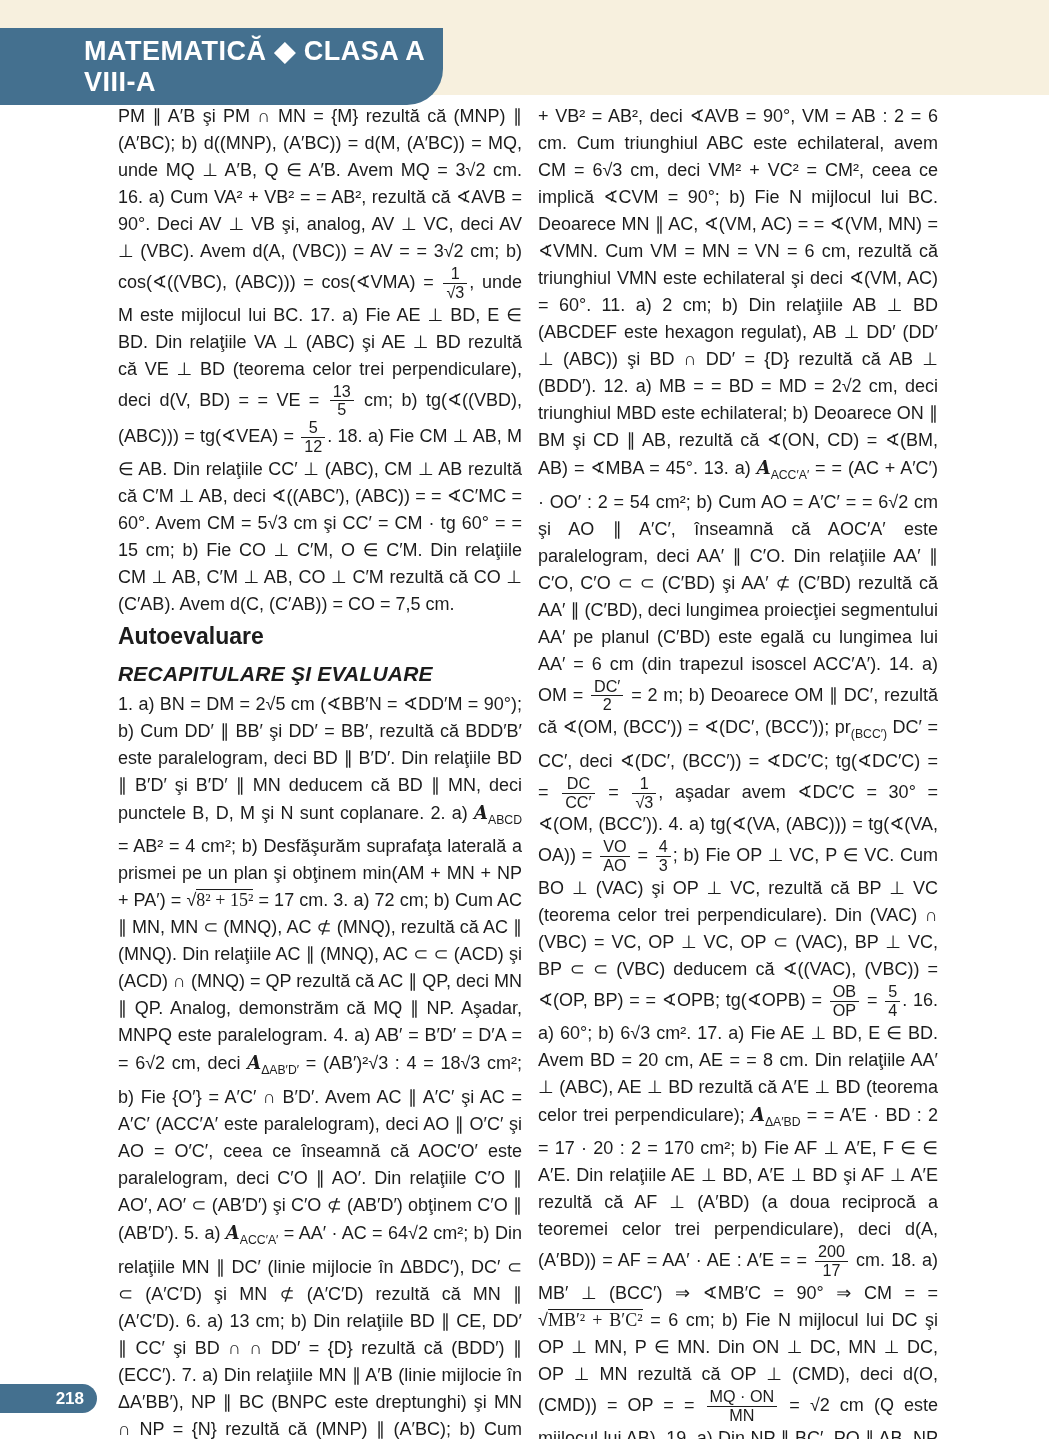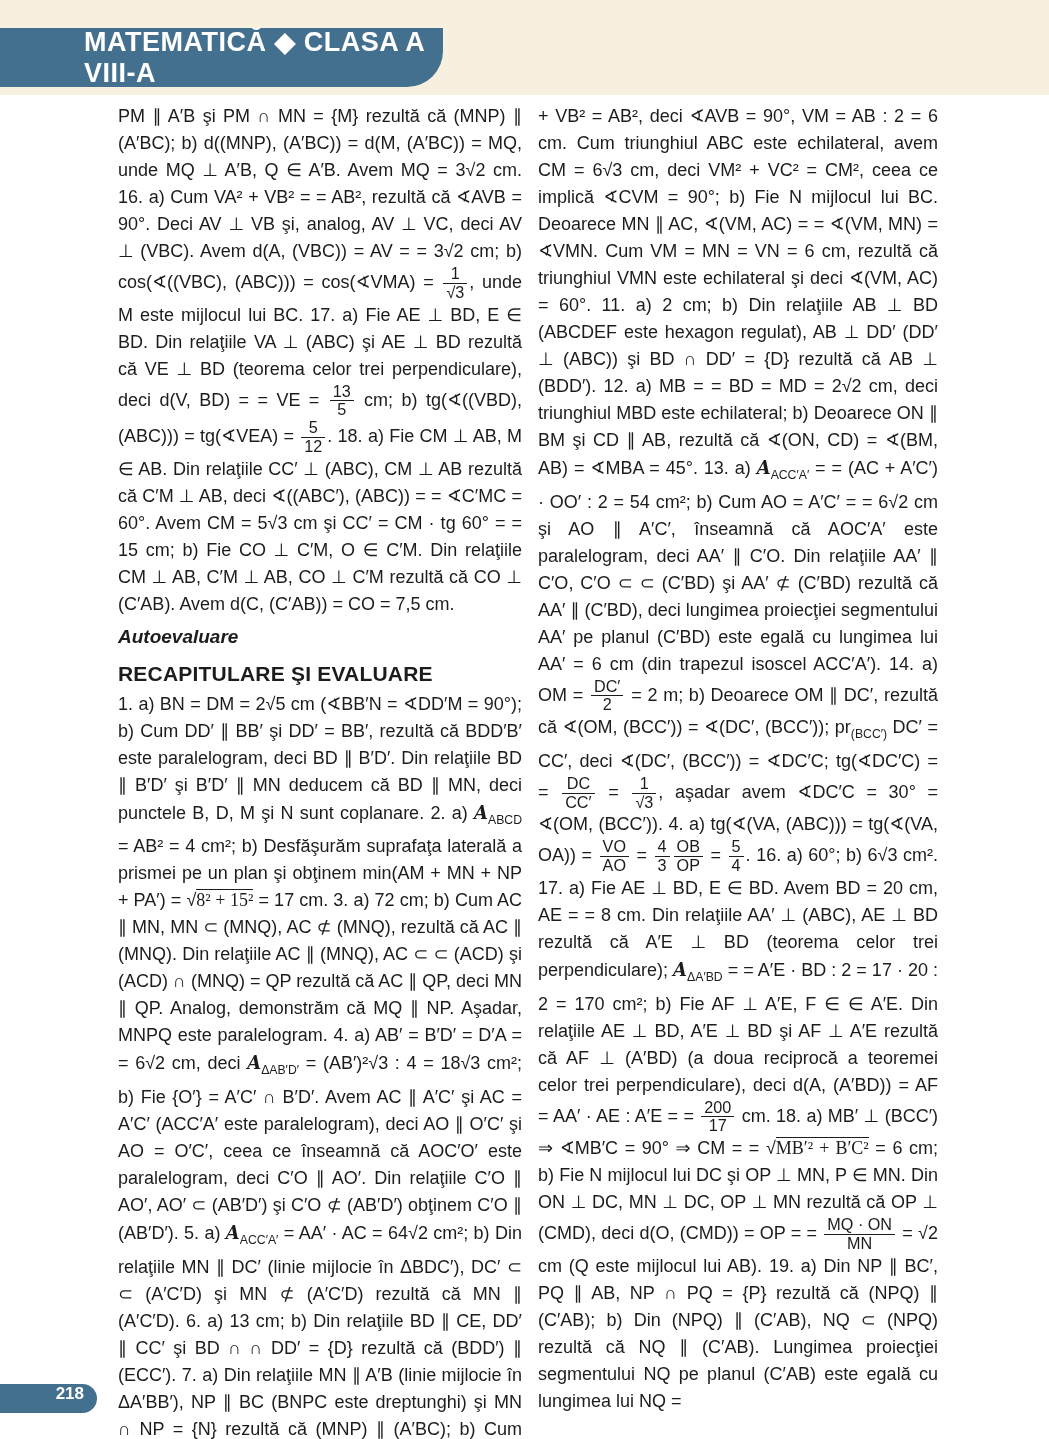--- a/index.html
+++ b/index.html
@@ -2,48 +2,48 @@
 <html><head>
 <meta charset="utf-8">
 <style>
   html,body{margin:0;padding:0;}
   body{
     width:1049px;height:1439px;position:relative;background:#ffffff;
     font-family:"Liberation Sans", sans-serif;color:#1c1c1c;overflow:hidden;
   }
   .topstrip{position:absolute;left:0;top:0;width:1049px;height:95px;background:#f7f0de;}
   .banner{
-    position:absolute;left:0;top:28px;width:443px;height:59px;background:#44708f;
+    position:absolute;left:0;top:28px;width:443px;height:77px;background:#44708f;
     border-radius:0 0 36px 0;display:flex;align-items:center;box-sizing:border-box;
     padding-left:84px;
   }
   .banner .title{color:#ffffff;font-weight:bold;font-size:27px;letter-spacing:0.5px;}
   .col{
     position:absolute;top:103px;font-size:18px;line-height:27px;text-align:justify;
     color:#1c1c1c;
   }
   #col-left{left:118px;width:404px;}
   #col-right{left:538px;width:400px;}
   .para{margin:0 0 2px 0;}
   .bold{font-weight:normal;}
-  .italic-head{font-weight:bold;font-style:italic;font-size:19px;margin:5px 0 2px 0;text-align:left;}
-  .caps-head{font-weight:bold;font-size:21px;margin:10px 0 4px 0;letter-spacing:0.2px;text-align:left;}
+  .italic-head{font-weight:bold;font-size:23px;margin:5px 0 2px 0;text-align:left;}
+  .caps-head{font-weight:bold;font-size:21px;margin:10px 0 4px 0;letter-spacing:0.2px;text-align:left;font-style:italic;}
   .frac{
     display:inline-flex;flex-direction:column;vertical-align:middle;text-align:center;
     line-height:1.1;font-size:0.9em;margin:0 2px;
   }
   .frac .num{border-bottom:1.5px solid #1c1c1c;padding:0 3px;}
   .frac .den{padding:0 3px;}
   .sqrt{white-space:nowrap;}
   .sqrt .vinc{border-top:1.6px solid #1c1c1c;font-family:Liberation Serif, serif;}
   .scr{font-family:"DejaVu Serif", serif;font-style:italic;font-weight:bold;}
   sub{font-size:0.68em;}
   .pagenum{
     position:absolute;left:0;top:1384px;width:97px;height:29px;background:#44708f;
-    border-radius:0 15px 15px 0;display:flex;justify-content:flex-end;
+    border-radius:0 15px 15px 0;display:flex;align-items:center;justify-content:flex-end;
     box-sizing:border-box;padding-right:13px;
   }
   .pagenum span{color:#ffffff;font-weight:bold;font-size:17px;}
 </style>
 </head>
 <body>
 
 <div class="topstrip"></div>
 
 <div class="banner">
@@ -74,21 +74,21 @@
         <span class="den">CC′</span>
       </span><span> = </span><span class="frac">
         <span class="num">1</span>
         <span class="den">√3</span>
       </span><span>, aşadar avem ∢DC′C = 30° = ∢(OM, (BCC′)). </span><span class="bold">4. </span><span>a) tg(∢(VA, (ABC))) = tg(∢(VA, OA)) = </span><span class="frac">
         <span class="num">VO</span>
         <span class="den">AO</span>
       </span><span> = </span><span class="frac">
         <span class="num">4</span>
         <span class="den">3</span>
-      </span><span class="frac">
+      </span><span>; b) Fie OP ⊥ VC, P ∈ VC. Cum BO ⊥ (VAC) şi OP ⊥ VC, rezultă că BP ⊥ VC (teorema celor trei perpendiculare). Din (VAC) ∩ (VBC) = VC, OP ⊥ VC, OP ⊂ (VAC), BP ⊥ VC, BP ⊂ ⊂ (VBC) deducem că ∢((VAC), (VBC)) = ∢(OP, BP) = = ∢OPB; tg(∢OPB) = </span><span class="frac">
         <span class="num">OB</span>
         <span class="den">OP</span>
       </span><span> = </span><span class="frac">
         <span class="num">5</span>
         <span class="den">4</span>
       </span><span>. </span><span class="bold">16. </span><span>a) 60°; b) 6√3 cm². </span><span class="bold">17. </span><span>a) Fie AE ⊥ BD, E ∈ BD. Avem BD = 20 cm, AE = = 8 cm. Din relaţiile AA′ ⊥ (ABC), AE ⊥ BD rezultă că A′E ⊥ BD (teorema celor trei perpendiculare); </span><span class="scr">A</span><sub>ΔA′BD</sub><span> = = A′E · BD : 2 = 17 · 20 : 2 = 170 cm²; b) Fie AF ⊥ A′E, F ∈ ∈ A′E. Din relaţiile AE ⊥ BD, A′E ⊥ BD şi AF ⊥ A′E rezultă că AF ⊥ (A′BD) (a doua reciprocă a teoremei celor trei perpendiculare), deci d(A, (A′BD)) = AF = AA′ · AE : A′E = = </span><span class="frac">
         <span class="num">200</span>
         <span class="den">17</span>
       </span><span> cm. </span><span class="bold">18. </span><span>a) MB′ ⊥ (BCC′) ⇒ ∢MB′C = 90° ⇒ CM = = </span><span class="sqrt"><span>√</span><span class="vinc">MB′² + B′C²</span></span><span> = 6 cm; b) Fie N mijlocul lui DC şi OP ⊥ MN, P ∈ MN. Din ON ⊥ DC, MN ⊥ DC, OP ⊥ MN rezultă că OP ⊥ (CMD), deci d(O, (CMD)) = OP = = </span><span class="frac">
         <span class="num">MQ · ON</span>

